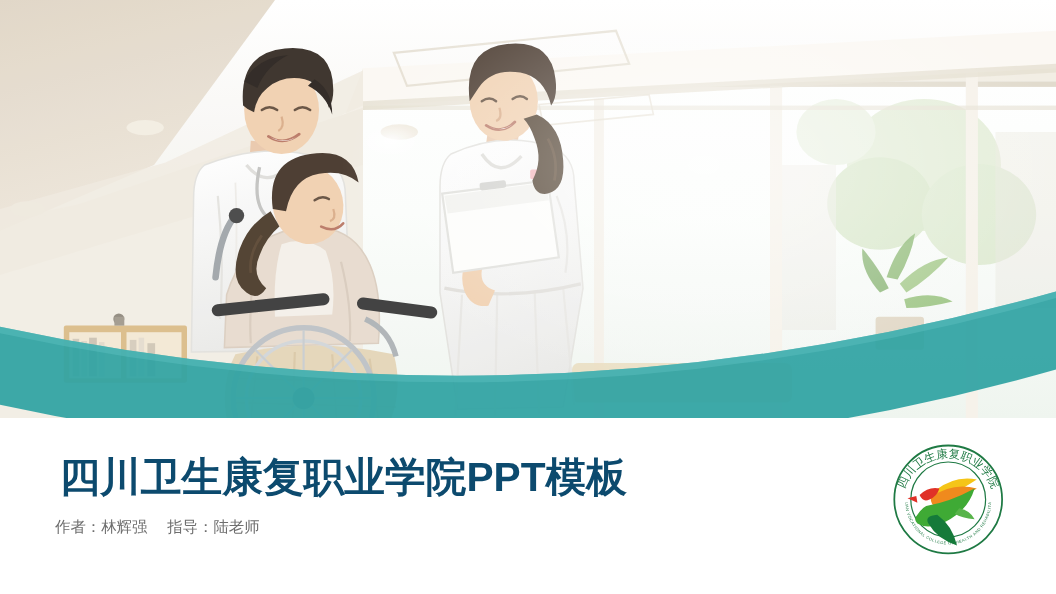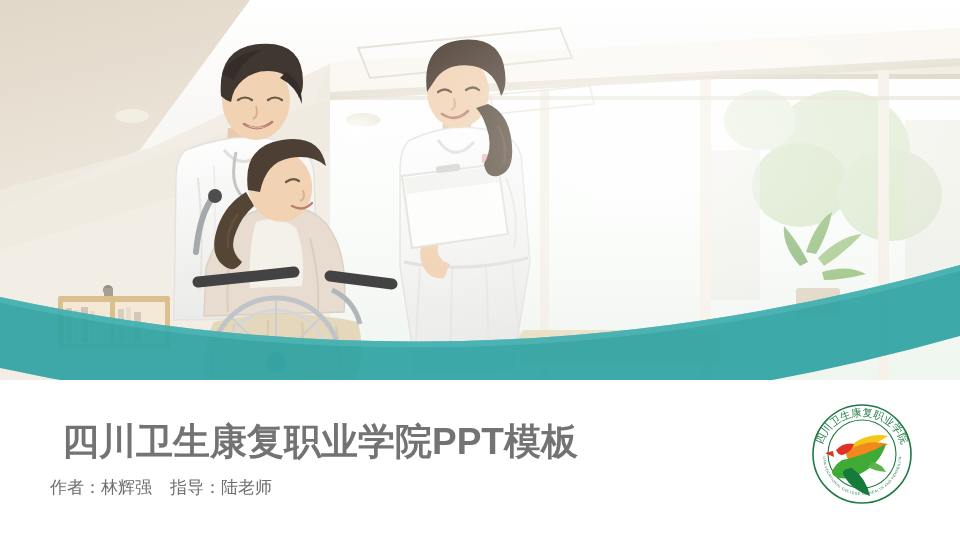--- a/index.html
+++ b/index.html
@@ -49,38 +49,38 @@
   }
 
   
   .title-block {
     position: absolute;
     left: 50px;
     top: 408px;
     width: 700px;
   }
   .main-title {
-    margin: 12px;
+    margin: 4px;
     font-size: 37px;
     line-height: 44px;
     font-weight: bold;
-    color: #737373;
+    color: #0c4a6e;
     letter-spacing: 0px;
     white-space: nowrap;
     font-family: "Liberation Sans", "DejaVu Sans", sans-serif;
   }
   .meta-lines {
     margin-top: 14px;
   }
   .meta-line {
-    font-size: 17px;
+    font-size: 14px;
     line-height: 21px;
     color: #6e6e6e;
     white-space: nowrap;
-    font-family: Liberation Mono, monospace;
+    font-family: Liberation Serif, serif;
   }
   .meta-gap { display: inline-block; width: 18px; }
 
   
   .logo {
     position: absolute;
     left: 806px;
     top: 398px;
     width: 112px;
     height: 112px;

